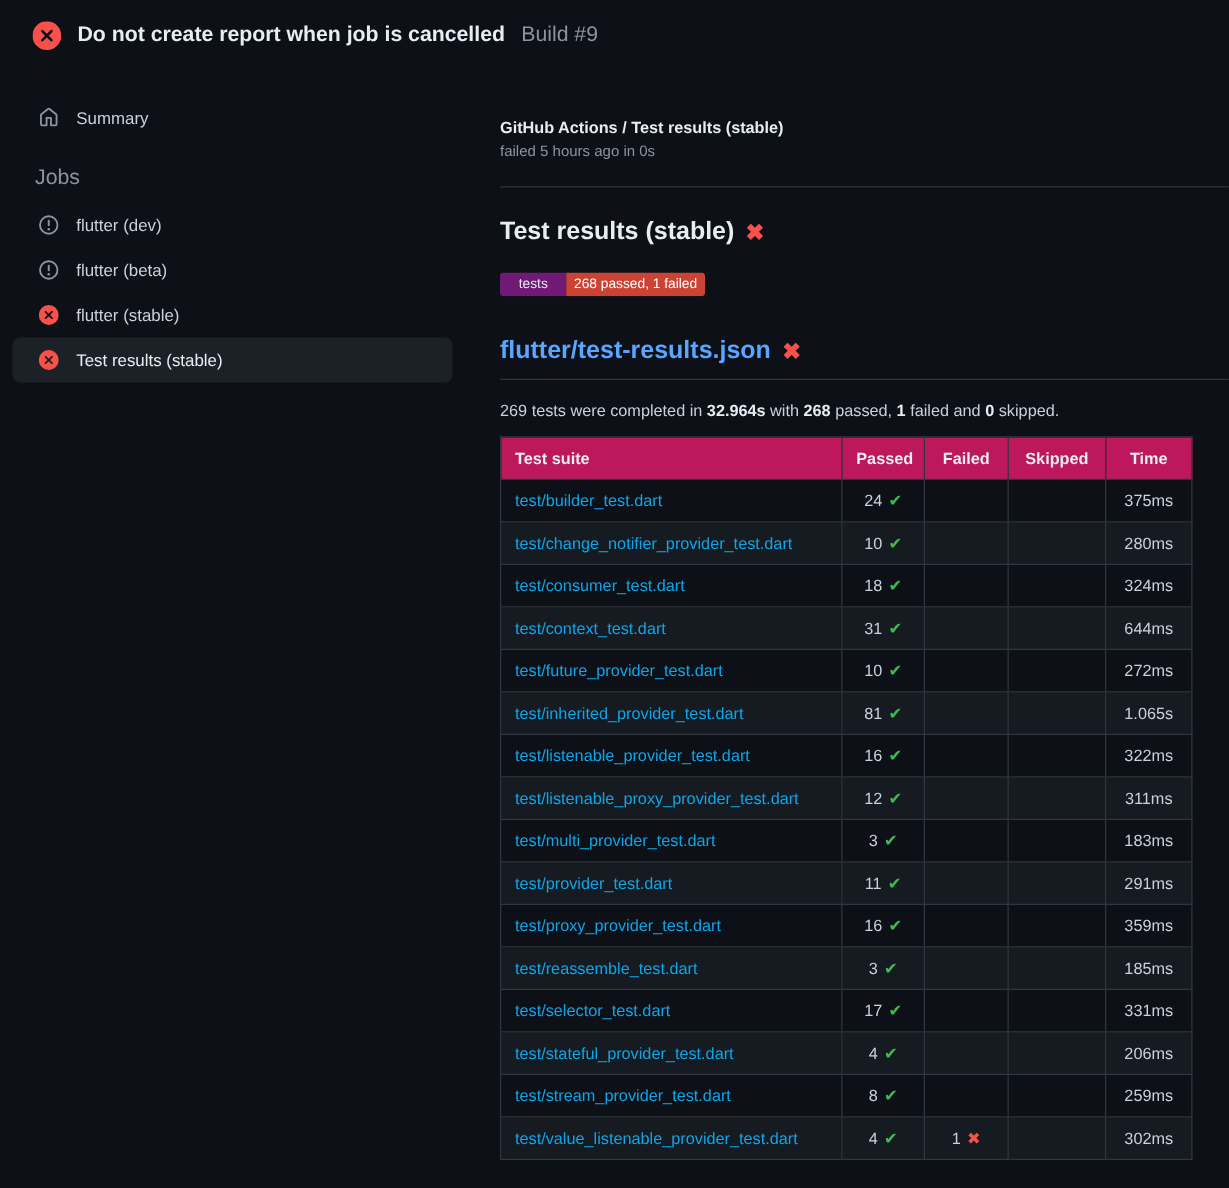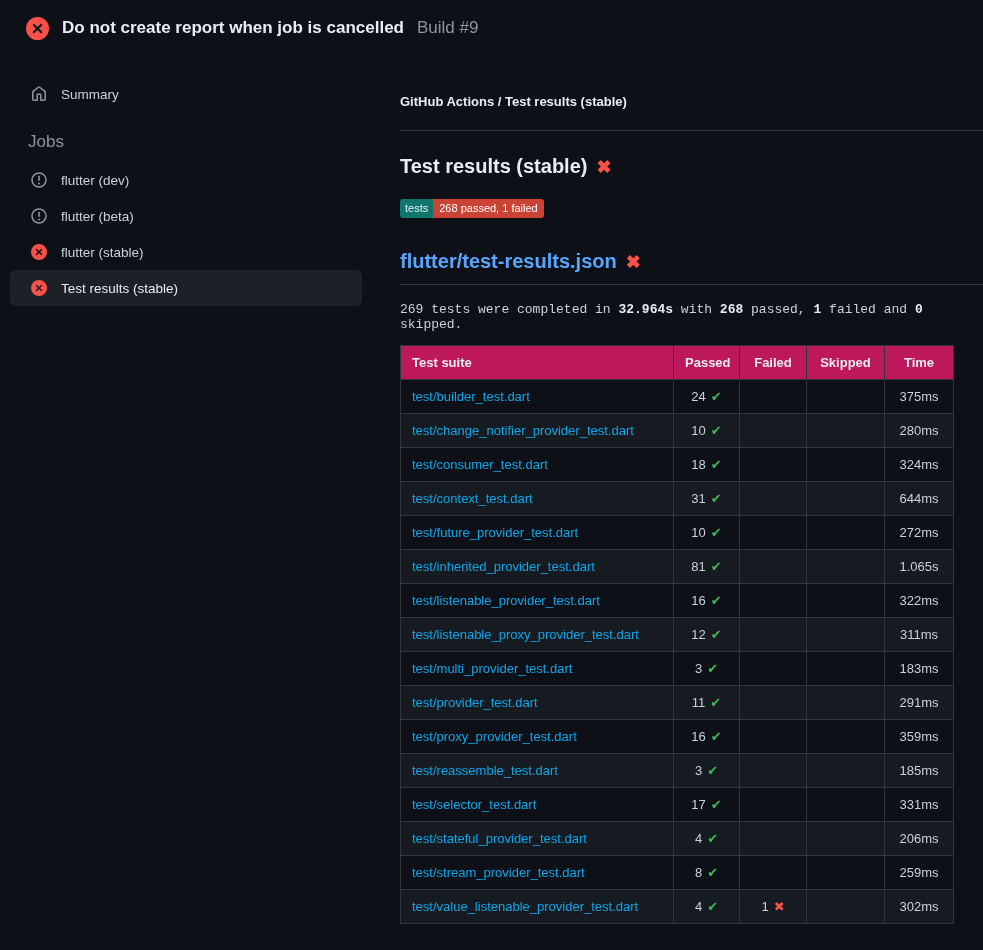--- a/index.html
+++ b/index.html
@@ -32,32 +32,32 @@
   
   main { flex:1 1 auto; padding:38px 31px 0 24px; }
   .crumb { font-size:13px; font-weight:700; color:#e6edf3; }
   .meta { margin-top:5px; font-size:12px; color:#8b949e; }
   hr.rule { border:0; border-top:1px solid #30363d; margin:21px -31px 0 0; }
 
   .sec-title { margin-top:24px; font-size:20px; font-weight:700; color:#e6edf3; display:flex; align-items:center; gap:9px; }
   .x-lg { color:#f85149; font-size:18px; font-weight:700; line-height:1; }
 
   .badge { margin-top:21px; display:inline-flex; font-size:11px; line-height:1; border-radius:3px; overflow:hidden; }
-  .badge-l { background:#0f766e; color:#e6edf3; padding:4px 5px; }
+  .badge-l { background:#701a75; color:#e6edf3; padding:4px 15px; }
   .badge-r { background:#cb4335; color:#ffffff; padding:4px 6px; }
 
   .report-title {
     margin:32px -31px 0 0; padding-bottom:11px;
     border-bottom:1px solid #30363d;
     font-size:20px; font-weight:700;
     display:flex; align-items:center; gap:9px;
   }
   .report-title a { color:#58a6ff; text-decoration:none; }
 
-  .summary-line { margin-top:17px; font-size:13px; color:#c9d1d9;font-family:Liberation Mono, monospace; }
+  .summary-line { margin-top:17px; font-size:13px; color:#c9d1d9; }
   .summary-line strong { color:#e6edf3; }
 
   table { margin-top:13px; border-collapse:collapse; table-layout:fixed; width:553px; font-size:13px; }
   th, td { border:1px solid #30363d; padding:8px 11px; line-height:17px; }
   th { font-weight:700; color:#e6edf3; text-align:center; background:#be185d; }
   th.suite-h { text-align:left; }
   td { text-align:center; color:#c9d1d9; }
   td.suite { text-align:left; overflow:hidden; white-space:nowrap; }
   td.suite a { color:#0ea5e9; text-decoration:none; }
   tbody tr:nth-child(even) { background:#161b22; }
@@ -128,20 +128,21 @@
         <svg width="16" height="16" viewBox="0 0 16 16" fill="#f85149" fill-rule="evenodd">
             <path d="M2.343 13.657A8 8 0 1 1 13.658 2.343 8 8 0 0 1 2.343 13.657ZM6.03 4.97a.751.751 0 0 0-1.042.018.751.751 0 0 0-.018 1.042L6.94 8 4.97 9.97a.749.749 0 0 0 .326 1.275.749.749 0 0 0 .734-.215L8 9.06l1.97 1.97a.749.749 0 0 0 1.275-.326.749.749 0 0 0-.215-.734L9.06 8l1.97-1.97a.749.749 0 0 0-.326-1.275.749.749 0 0 0-.734.215L8 6.94Z"></path>
           </svg>
       </span>
       <span>Test results (stable)</span>
     </div>
   </aside>
 
   <main>
     <div class="crumb">GitHub Actions / Test results (stable)</div>
+    <div class="meta">failed 5 hours ago in 0s</div>
     <hr class="rule">
 
     <h2 class="sec-title">
       <span>Test results (stable)</span>
       <span class="x-lg">✖</span>
     </h2>
 
     <div class="badge">
       <span class="badge-l">tests</span>
       <span class="badge-r">268 passed, 1 failed</span>

